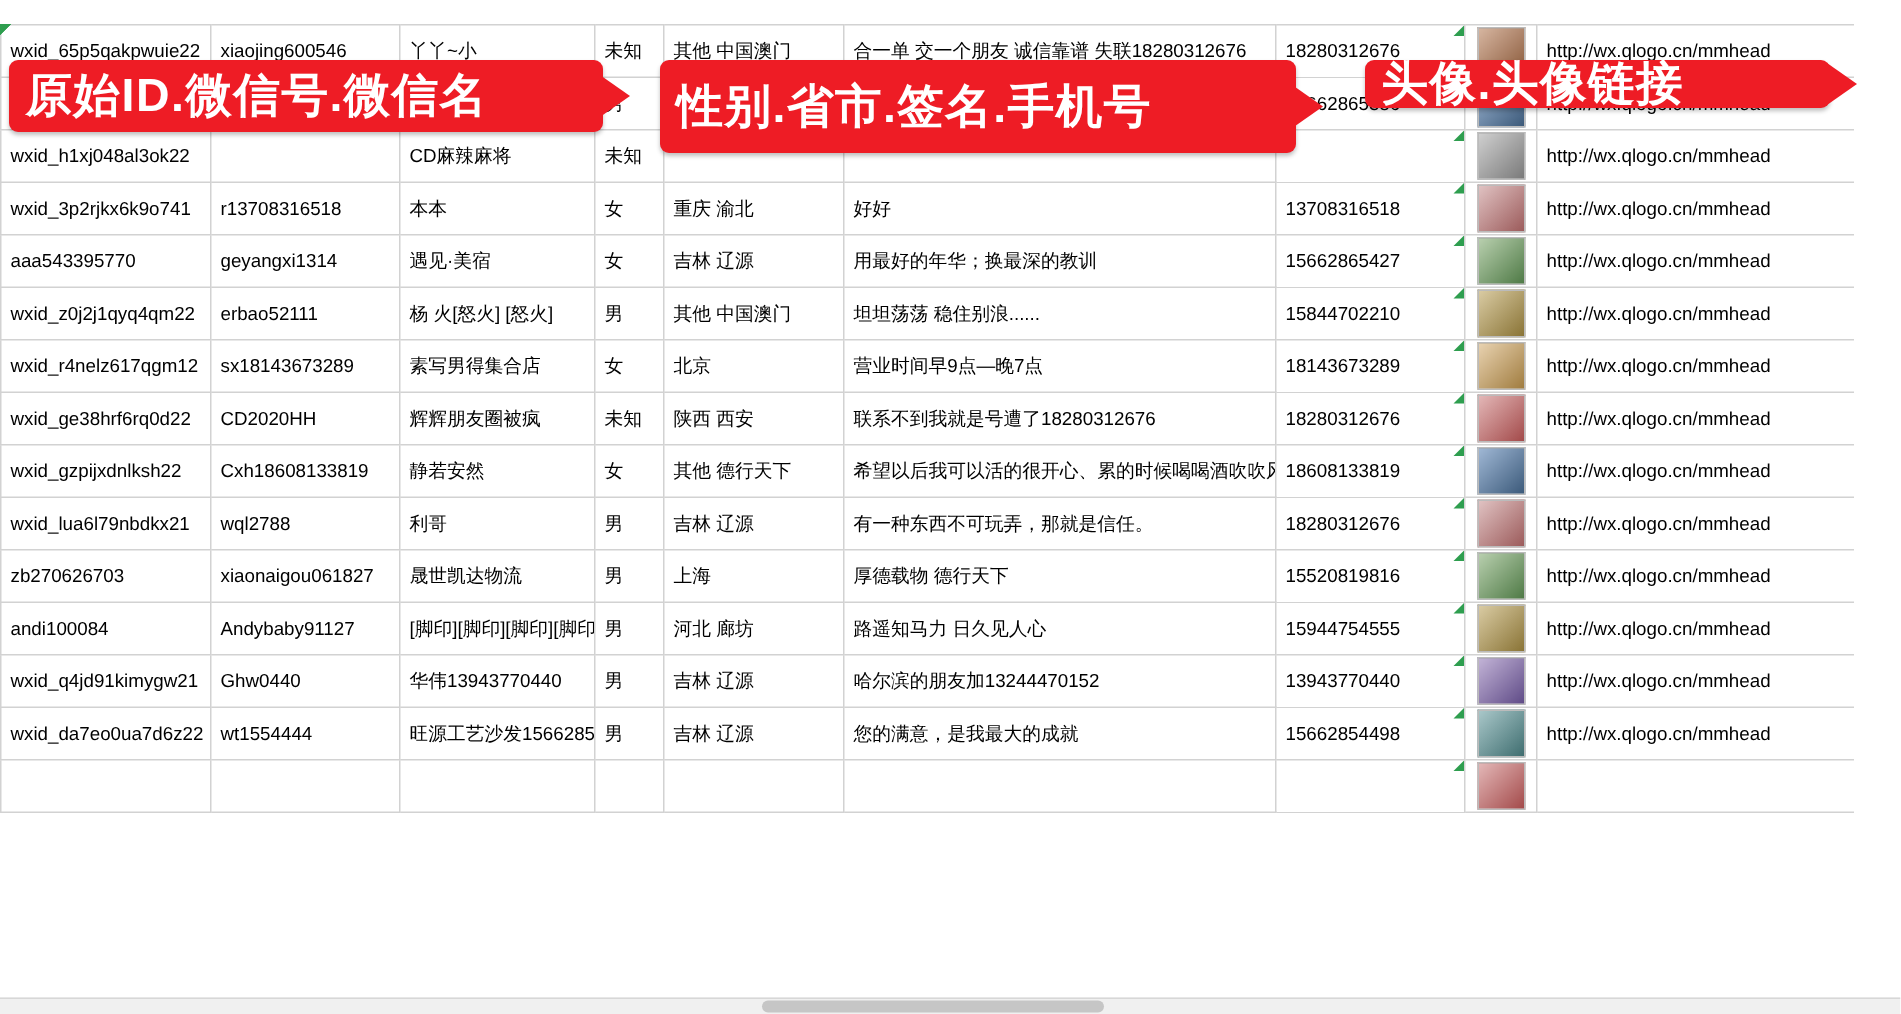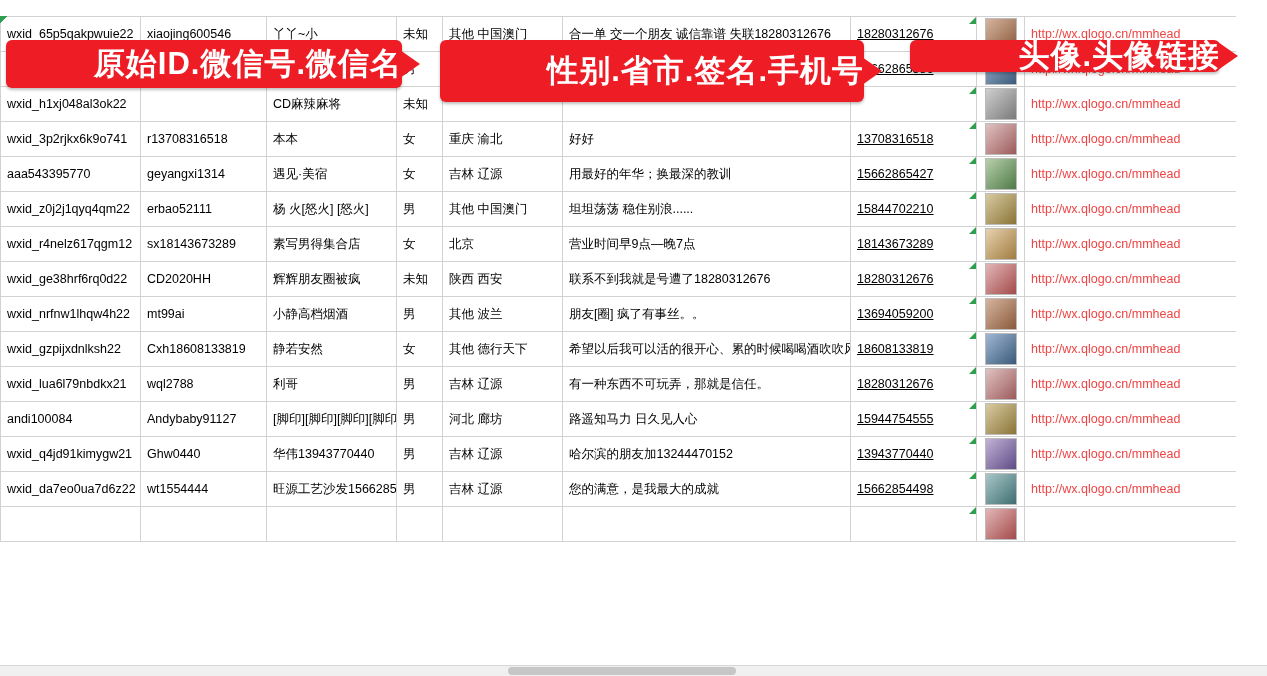--- a/index.html
+++ b/index.html
@@ -51,35 +51,35 @@
   col.c-phone   { width: 126px; }
   col.c-avatar  { width: 48px;  }
   col.c-link    { width: 243px; }
 
   td.sex, td.region { }
   td.avatar {
     padding: 0;
     text-align: center;
   }
   td.link {
-    color: #ef4444;
+    color: #000000;
   }
 
   .av {
     width: 32px;
     height: 32px;
     display: inline-block;
     vertical-align: middle;
     border: 1px solid #bbb;
     box-sizing: border-box;
     background-size: cover;
   }
 
   
-  td.mark { position: relative; text-decoration: underline; }
+  td.mark { position: relative; }
   td.mark::after {
     content: "";
     position: absolute;
     top: 0; right: 0;
     border-width: 0 0 7px 7px;
     border-style: solid;
     border-color: transparent transparent #2e9e4f transparent;
   }
   td.mark-tl::before {
     content: "";
@@ -88,29 +88,29 @@
     border-width: 7px 7px 0 0;
     border-style: solid;
     border-color: #2e9e4f transparent transparent transparent;
   }
 
   
   .banner {
     position: absolute;
     display: flex;
     align-items: center;
-    justify-content: flex-end;
+    justify-content: flex-start;
     background: #ee1c25;
     color: #ffffff;
     font-weight: bold;
     font-size: 31px;
     letter-spacing: 1px;
     border-radius: 6px;
     box-shadow: 0 2px 3px rgba(0,0,0,0.25);
-    padding: 0 0;
+    padding: 0 11px;
     box-sizing: border-box;
     white-space: nowrap;
   }
   .banner .tail {
     position: absolute;
     right: -18px;
     top: 50%;
     margin-top: -14px;
     width: 0; height: 0;
     border-style: solid;
@@ -239,31 +239,20 @@
           <td>CD2020HH</td>
           <td>辉辉朋友圈被疯</td>
           <td class="sex">未知</td>
           <td class="region mark-tl">陕西 西安</td>
           <td>联系不到我就是号遭了18280312676</td>
           <td class="mark">18280312676</td>
           <td class="avatar"><span class="av" style="background: linear-gradient(135deg, rgb(227, 183, 183) 0%, rgb(163, 74, 74) 100%);"></span></td>
           <td class="link">http://wx.qlogo.cn/mmhead</td>
         </tr>
         <tr>
-          <td>wxid_nrfnw1lhqw4h22</td>
-          <td>mt99ai</td>
-          <td>小静高档烟酒</td>
-          <td class="sex">男</td>
-          <td class="region mark-tl">其他 波兰</td>
-          <td>朋友[圈] 疯了有事丝。。</td>
-          <td class="mark">13694059200</td>
-          <td class="avatar"><span class="av" style="background: linear-gradient(135deg, rgb(214, 181, 160) 0%, rgb(138, 90, 59) 100%);"></span></td>
-          <td class="link">http://wx.qlogo.cn/mmhead</td>
-        </tr>
-        <tr>
           <td>wxid_gzpijxdnlksh22</td>
           <td>Cxh18608133819</td>
           <td>静若安然</td>
           <td class="sex">女</td>
           <td class="region mark-tl">其他 德行天下</td>
           <td>希望以后我可以活的很开心、累的时候喝喝酒吹吹风</td>
           <td class="mark">18608133819</td>
           <td class="avatar"><span class="av" style="background: linear-gradient(135deg, rgb(159, 183, 212) 0%, rgb(60, 90, 122) 100%);"></span></td>
           <td class="link">http://wx.qlogo.cn/mmhead</td>
         </tr>
@@ -272,20 +261,31 @@
           <td>wql2788</td>
           <td>利哥</td>
           <td class="sex">男</td>
           <td class="region mark-tl">吉林 辽源</td>
           <td>有一种东西不可玩弄，那就是信任。</td>
           <td class="mark">18280312676</td>
           <td class="avatar"><span class="av" style="background: linear-gradient(135deg, rgb(224, 194, 194) 0%, rgb(156, 91, 91) 100%);"></span></td>
           <td class="link">http://wx.qlogo.cn/mmhead</td>
         </tr>
         <tr>
+          <td>zb270626703</td>
+          <td>xiaonaigou061827</td>
+          <td>晟世凯达物流</td>
+          <td class="sex">男</td>
+          <td class="region mark-tl">上海</td>
+          <td>厚德载物 德行天下</td>
+          <td class="mark">15520819816</td>
+          <td class="avatar"><span class="av" style="background: linear-gradient(135deg, rgb(184, 207, 174) 0%, rgb(79, 122, 70) 100%);"></span></td>
+          <td class="link">http://wx.qlogo.cn/mmhead</td>
+        </tr>
+        <tr>
           <td>andi100084</td>
           <td>Andybaby91127</td>
           <td>[脚印][脚印][脚印][脚印]</td>
           <td class="sex">男</td>
           <td class="region mark-tl">河北 廊坊</td>
           <td>路遥知马力 日久见人心</td>
           <td class="mark">15944754555</td>
           <td class="avatar"><span class="av" style="background: linear-gradient(135deg, rgb(217, 203, 163) 0%, rgb(138, 116, 54) 100%);"></span></td>
           <td class="link">http://wx.qlogo.cn/mmhead</td>
         </tr>

